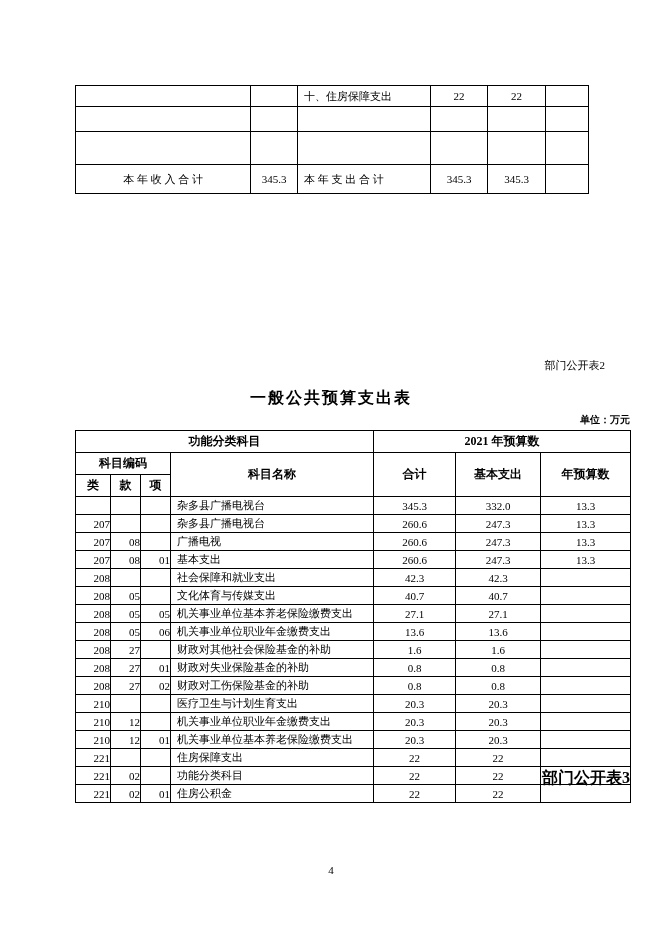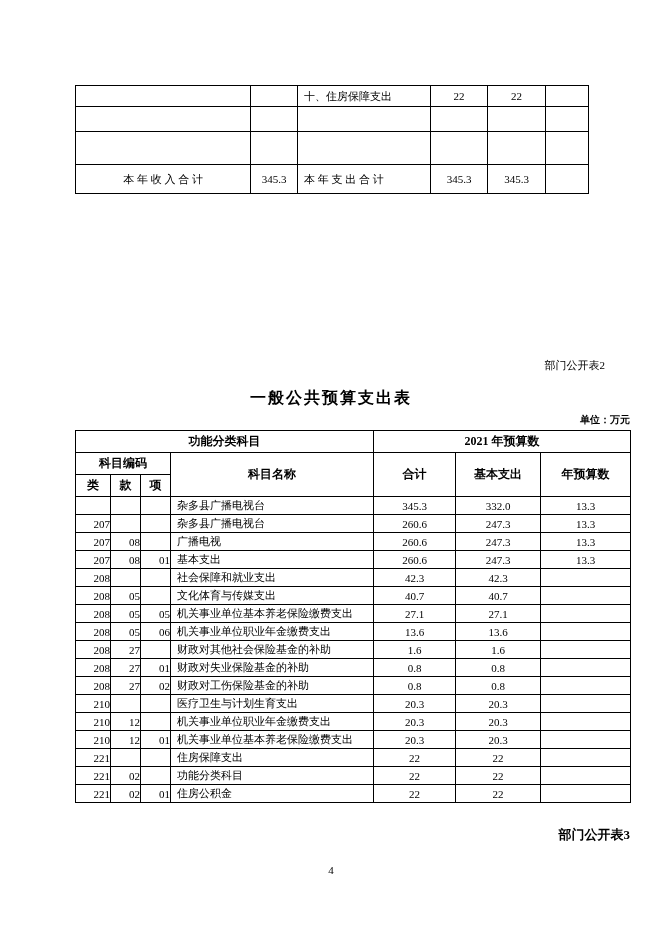--- a/index.html
+++ b/index.html
@@ -33,21 +33,21 @@
   
   .budget-table { position:absolute; left:75px; top:430px; width:555px;padding-left:19px; }
   .budget-table th { font-size:12px; font-weight:bold; text-align:center; vertical-align:middle; }
   .budget-table thead tr { height:22px; }
   .budget-table tbody tr { height:18px; }
   .budget-table td { font-size:11px; }
   .c-code { text-align:right; }
   .c-name { text-align:left; padding-left:6px; }
   .c-num { text-align:center; }
 
-  .label-t3 { position:absolute; top:826px; right:32px; font-size:13px; font-weight:bold; }
+  .label-t3 { position:absolute; top:768px; right:32px; font-size:16px; font-weight:bold; }
   .page-number { position:absolute; top:864px; left:0; width:100%; text-align:center; font-size:11px; }
 </style>
 </head>
 <body>
 
 <div class="page">
 
   <table class="top-table">
     <colgroup>
       <col style="width:175px">

